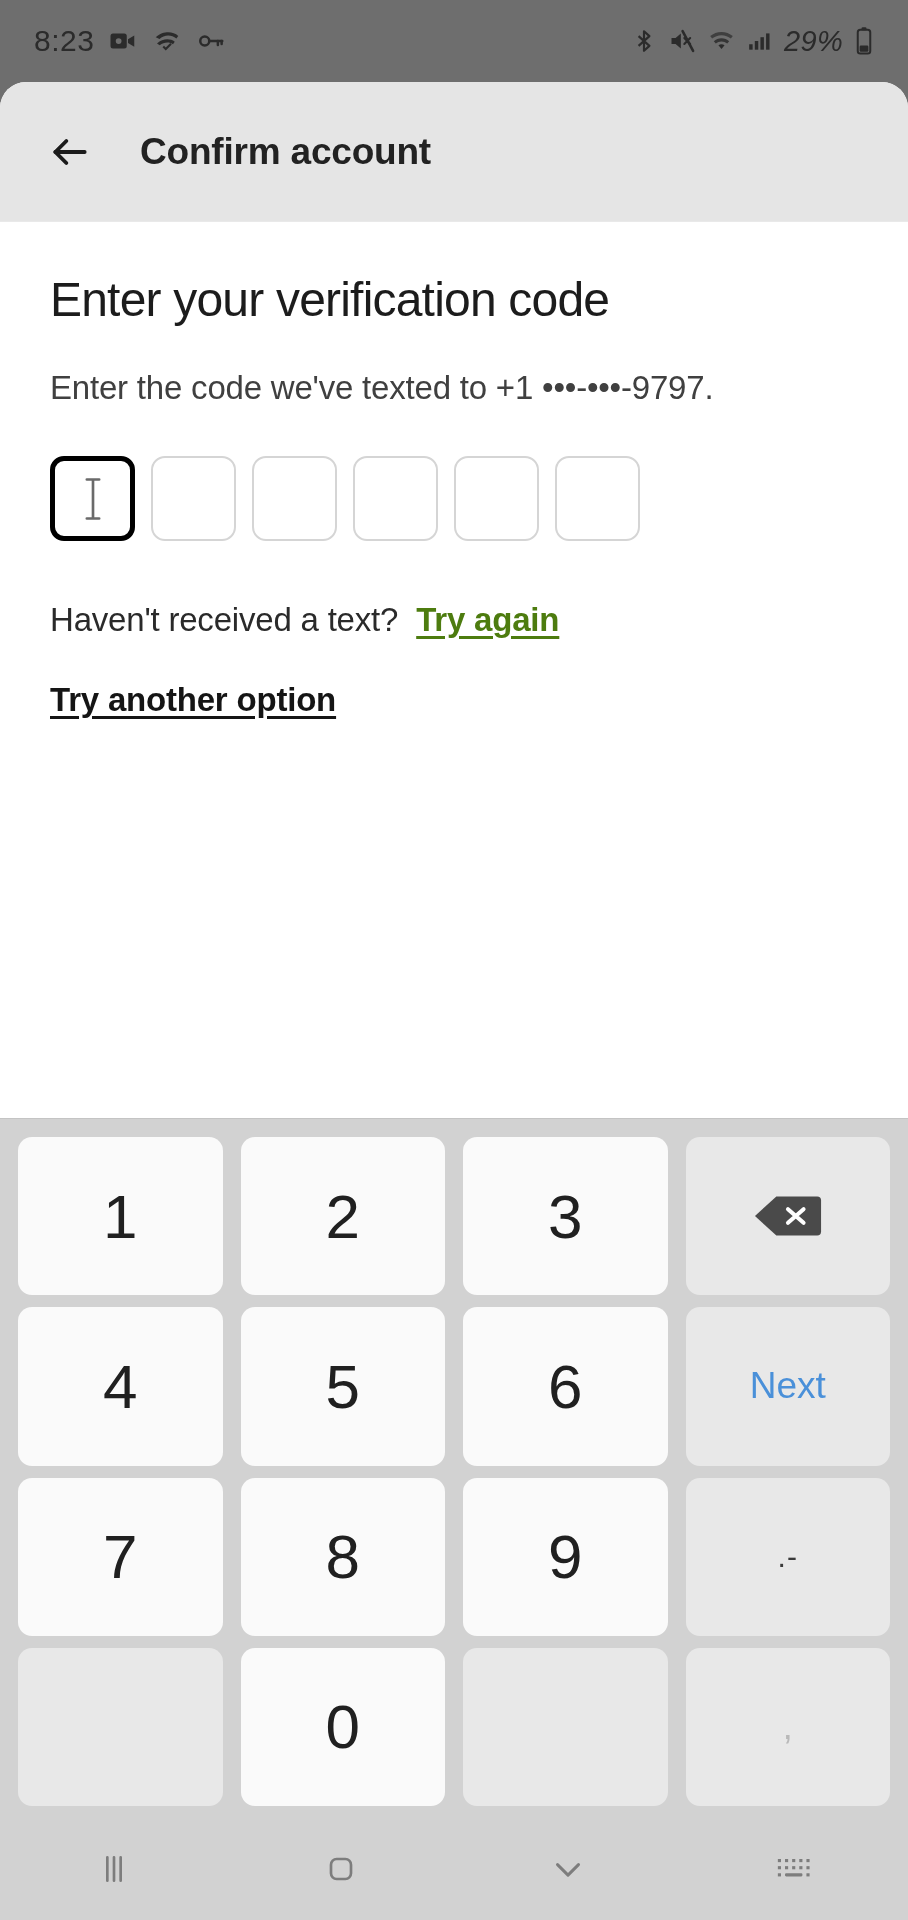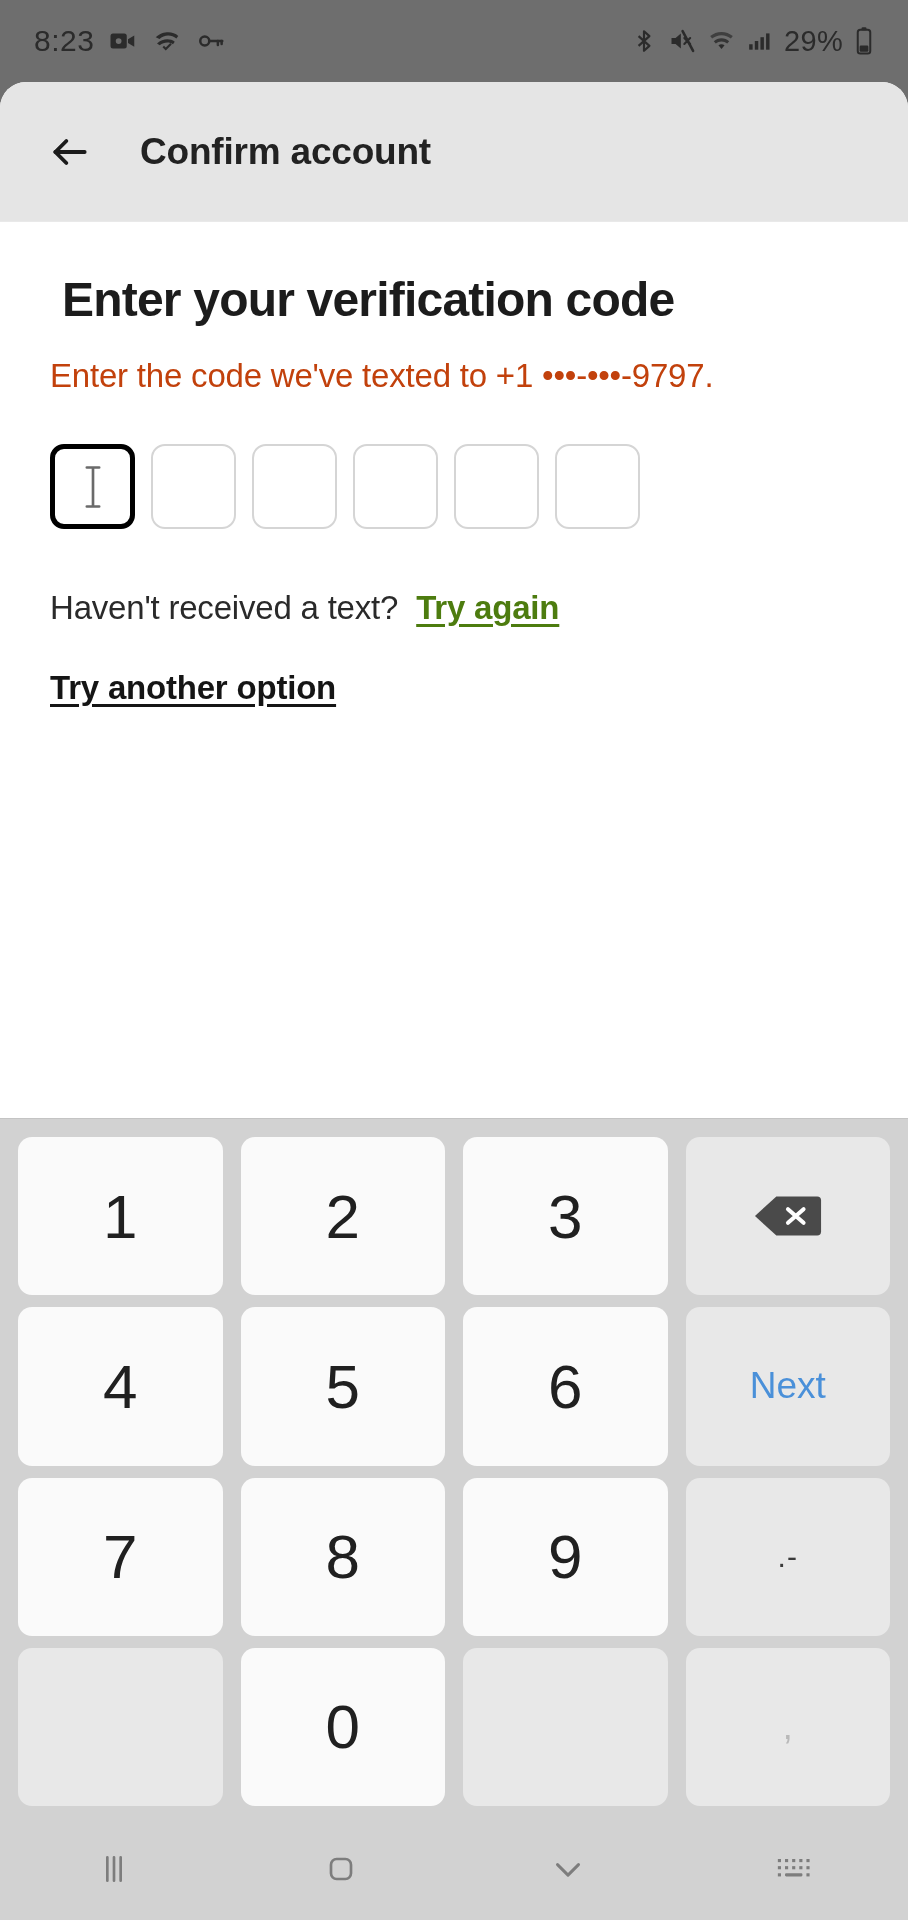--- a/index.html
+++ b/index.html
@@ -14,21 +14,21 @@
   
   .statusbar {
     position:absolute; top:0; left:0; width:908px; height:82px;
     background:#6e6e6e;
     display:flex; align-items:center; padding:0 34px;
     color:#2e2e2e;
   }
   .sb-left { display:flex; align-items:center; gap:14px; }
   .sb-time { font-size:30px; font-weight:400; letter-spacing:0.5px; color:#2b2b2b; }
   .sb-right { margin-left:auto; display:flex; align-items:center; gap:11px; }
-  .sb-pct { font-size:29px; color:#2b2b2b; letter-spacing:0.3px; }
+  .sb-pct { font-size:29px; color:#2b2b2b; letter-spacing:0.3px;font-style:italic; }
   .sbi { display:block; }
   .sbi svg { display:block; }
 
   
   .app {
     position:absolute; top:82px; left:0; width:908px; height:1838px;
     background:#ffffff;
     border-top-left-radius:26px; border-top-right-radius:26px;
     overflow:hidden;
   }
@@ -44,25 +44,25 @@
     width:52px; height:52px; display:flex; align-items:center; justify-content:center;
     cursor:pointer; background:none; border:none;
   }
   .appbar-title {
     font-size:37px; font-weight:bold; color:#222; letter-spacing:-0.2px;
   }
 
   
   .content { padding:50px 50px 0 50px; }
   .h1 {
-    font-size:48px; font-weight:bold; color:#1c1c1c;
-    letter-spacing:-0.8px; line-height:1.15;margin-left:12px;
+    font-size:48px; font-weight:normal; color:#1c1c1c;
+    letter-spacing:-0.8px; line-height:1.15;
   }
   .subtitle {
-    margin-top:28px; font-size:33px; color:#c2410c;
+    margin-top:40px; font-size:33px; color:#404040;
     letter-spacing:-0.2px; line-height:1.3;
   }
 
   
   .code-row { margin-top:46px; display:flex; gap:16px; }
   .code-box {
     width:85px; height:85px; border-radius:14px;
     border:2px solid #d5d5d5; background:#fff;
     display:flex; align-items:center; justify-content:center;
     cursor:text;

